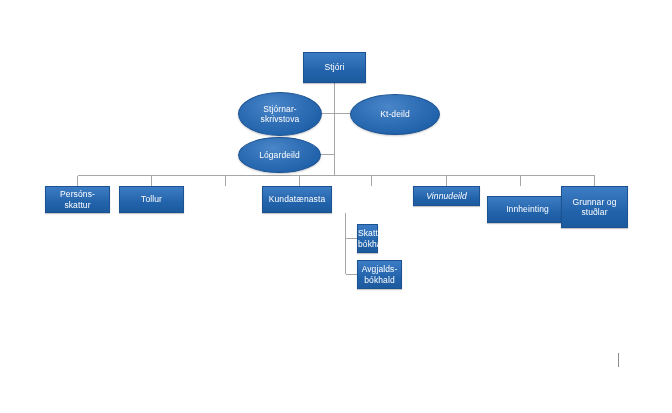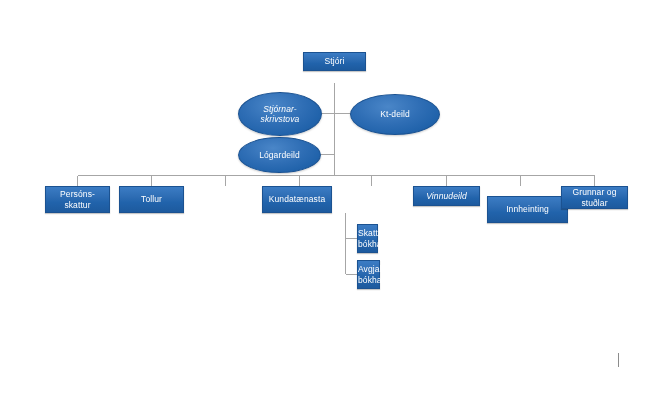--- a/index.html
+++ b/index.html
@@ -90,25 +90,25 @@
       <line x1="446.5" y1="175.5" x2="446.5" y2="186"></line>
       <line x1="520.5" y1="175.5" x2="520.5" y2="186"></line>
       <line x1="594.5" y1="175.5" x2="594.5" y2="186"></line>
 
       <line x1="345.5" y1="213" x2="345.5" y2="274"></line>
       <line x1="345.5" y1="238.5" x2="357" y2="238.5"></line>
       <line x1="345.5" y1="274.5" x2="357" y2="274.5"></line>
     </g>
   </svg>
 
-  <div class="node box" style="left:303px; top:52px; width:63px; height:19px;">
+  <div class="node box" style="left:303px; top:52px; width:63px; height:31px;">
     <span class="label">Stjóri</span>
   </div>
 
-  <div class="node ellipse" style="left:238px; top:92px; width:84px; height:44px;font-style:italic;">
+  <div class="node ellipse" style="left:238px; top:92px; width:84px; height:44px;">
     <span class="label">Stjórnar-
 skrivstova</span>
   </div>
 
   <div class="node ellipse" style="left:350px; top:94px; width:90px; height:41px;justify-content:flex-end;">
     <span class="label">Kt-deild</span>
   </div>
 
   <div class="node ellipse" style="left:238px; top:137px; width:83px; height:36px;">
     <span class="label">Lógardeild</span>
@@ -130,30 +130,30 @@
 
 
   <div class="node box" style="left:413px; top:186px; width:67px; height:20px;font-style:italic;">
     <span class="label">Vinnudeild</span>
   </div>
 
   <div class="node box" style="left:487px; top:196px; width:81px; height:27px;">
     <span class="label">Innheinting</span>
   </div>
 
-  <div class="node box" style="left:561px; top:186px; width:67px; height:23px;">
+  <div class="node box" style="left:561px; top:186px; width:67px; height:42px;">
     <span class="label">Grunnar og
 stuðlar</span>
   </div>
 
   <div class="node box" style="left:357px; top:224px; width:21px; height:29px;">
     <span class="label">Skatta-
 bókhald</span>
   </div>
 
-  <div class="node box" style="left:357px; top:260px; width:23px; height:29px;">
+  <div class="node box" style="left:357px; top:260px; width:45px; height:29px;">
     <span class="label">Avgjalds-
 bókhald</span>
   </div>
 
   <div class="caret" style="left:618px; top:353px; height:14px;"></div>
 
 </div>
 
 </body></html>

